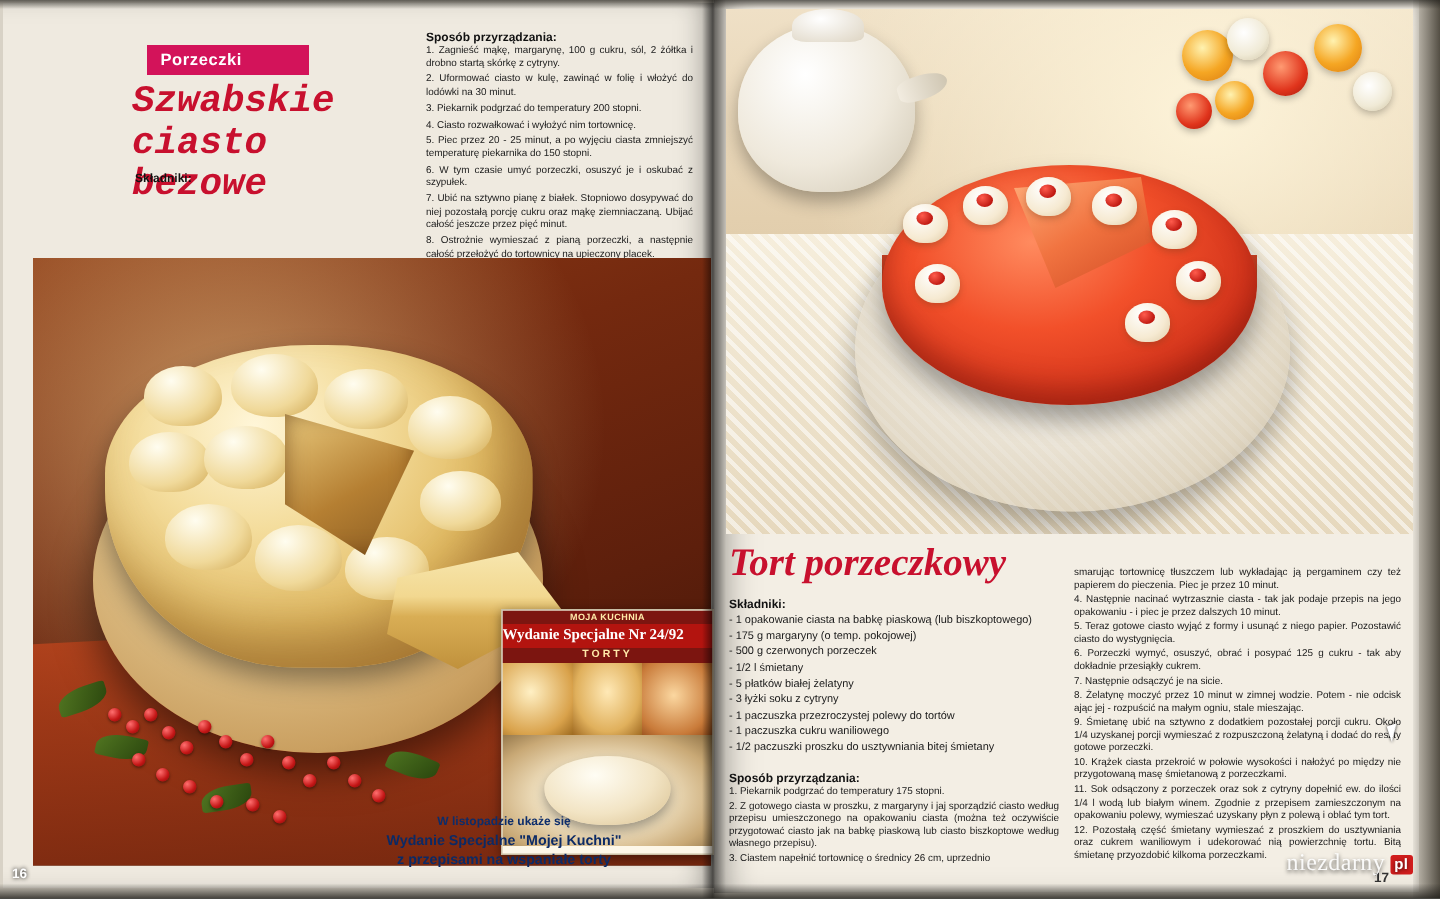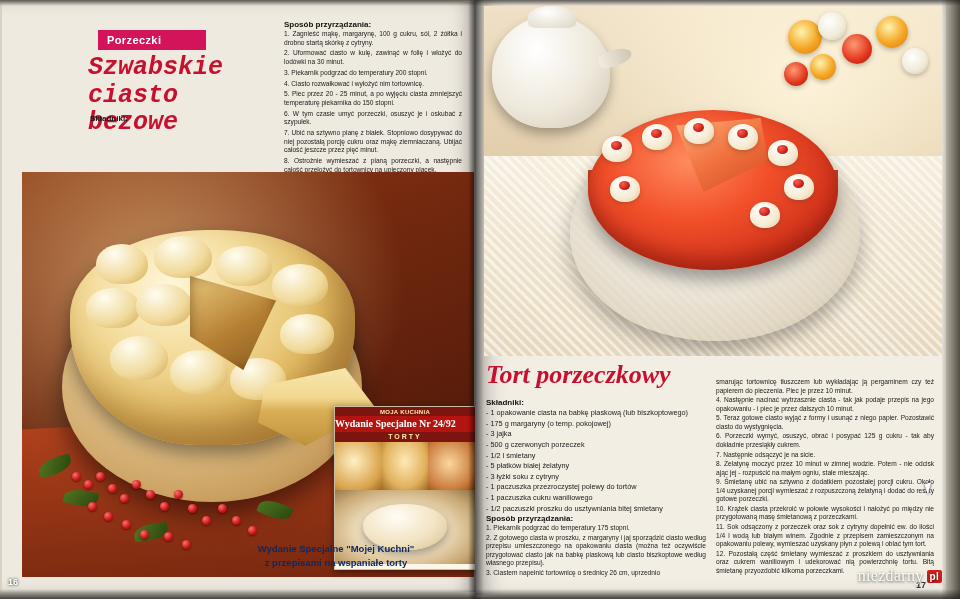--- a/index.html
+++ b/index.html
@@ -571,20 +571,21 @@
           <div class="thumb t1"></div>
           <div class="thumb t2"></div>
           <div class="thumb t3"></div>
         </div>
         <div class="ad-main-photo">
           <div class="ad-cake"></div>
         </div>
       </div>
 
       <div class="promo">
+        <div>W listopadzie ukaże się</div>
         <div class="big">Wydanie Specjalne "Mojej Kuchni"</div>
         <div class="big">z przepisami na wspaniałe torty</div>
       </div>
 
       <div class="folio-left">16</div>
     </div>
 
     <div class="right-page">
       <div class="folio-right">17</div>
     </div>
@@ -638,21 +639,20 @@
           <div class="cherry"></div>
         </div>
     </div>
 
     <div class="tort-title">Tort porzeczkowy</div>
 
     <div class="ing2-head">Składniki:</div>
     <div class="ing2-list">
       <div>- 1 opakowanie ciasta na babkę piaskową (lub biszkoptowego)</div>
       <div>- 175 g margaryny (o temp. pokojowej)</div>
-      <div>- 3 jajka</div>
       <div>- 500 g czerwonych porzeczek</div>
       <div>- 1/2 l śmietany</div>
       <div>- 5 płatków białej żelatyny</div>
       <div>- 3 łyżki soku z cytryny</div>
       <div>- 1 paczuszka przezroczystej polewy do tortów</div>
       <div>- 1 paczuszka cukru waniliowego</div>
       <div>- 1/2 paczuszki proszku do usztywniania bitej śmietany</div>
     </div>
 
     <div class="prep2-head">Sposób przyrządzania:</div>

